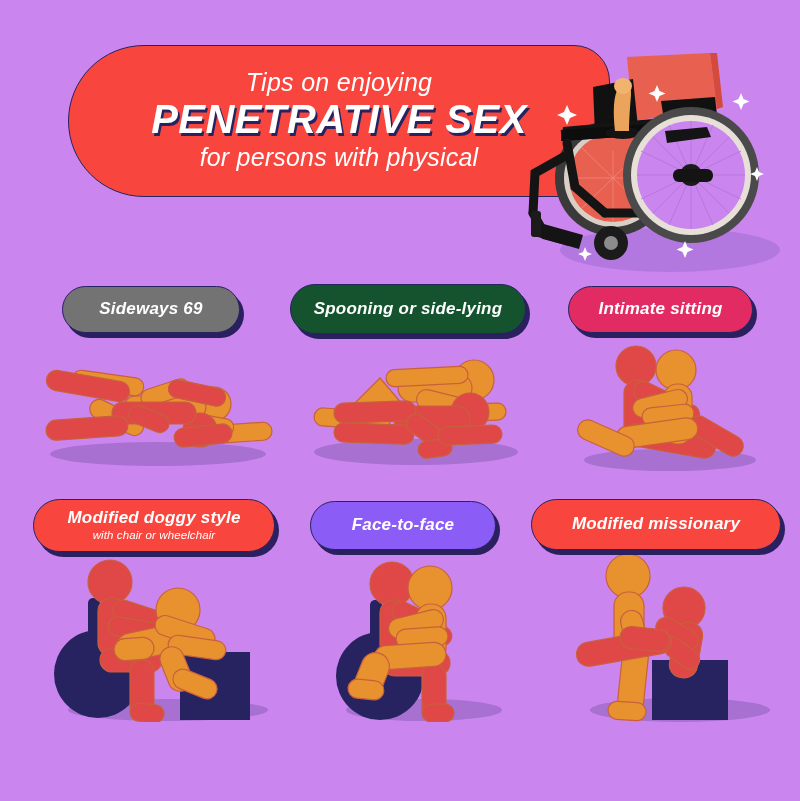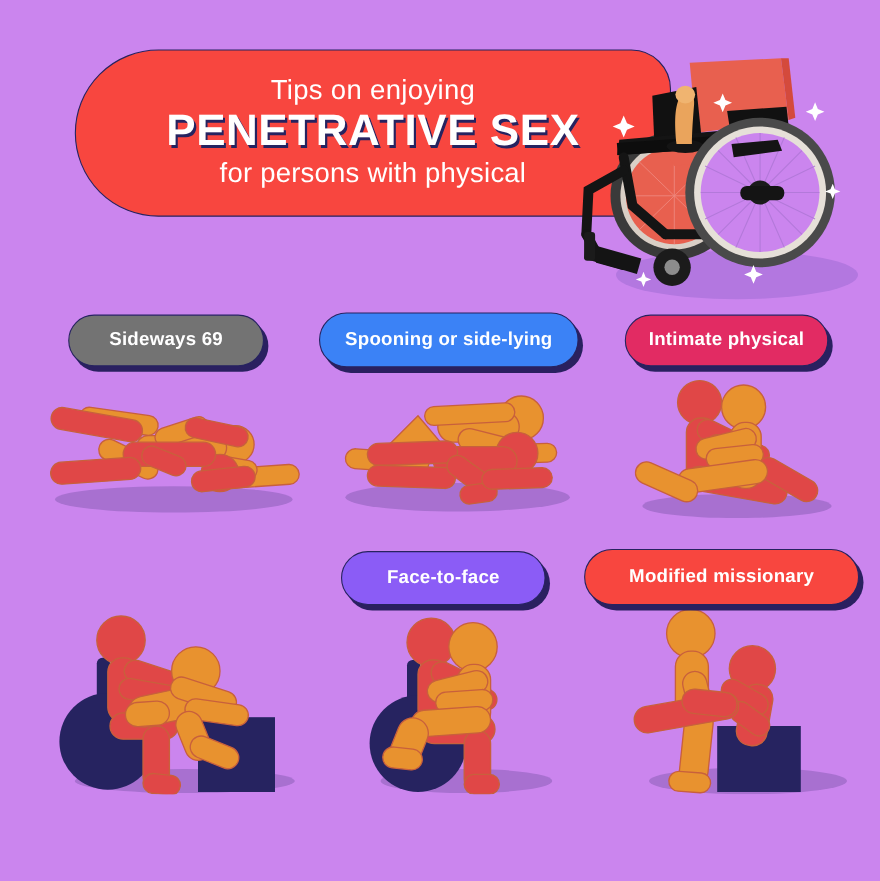--- a/index.html
+++ b/index.html
@@ -5,21 +5,21 @@
   html, body {
     margin: 0; padding: 0;
   }
   body {
     width: 800px; height: 801px;
     background: #cb85ee;
     font-family: "Liberation Sans", sans-serif;
     overflow: hidden;
     position: relative;
   }
-  .canvas { position: relative; width: 708px; height: 801px; }
+  .canvas { position: relative; width: 708px; height: 801px; font-style: italic; }
 
   
   .header-banner {
     position: absolute;
     left: 68px; top: 45px;
     width: 542px; height: 152px;
     background: #f8463f;
     border: 1.5px solid #262360;
     border-radius: 76px 36px 36px 76px;
     box-sizing: border-box;
@@ -87,21 +87,21 @@
     font-size: 11.5px;
     font-weight: normal;
     letter-spacing: 0.1px;
     white-space: nowrap;
     line-height: 1.1;
     margin-top: 1px;
   }
 
   
   #pill-0 { left: 62px;  top: 286px; width: 178px; height: 47px; background: #737373; }
-  #pill-1 { left: 290px; top: 284px; width: 236px; height: 50px; background: #3b82f6; text-align: right; }
+  #pill-1 { left: 290px; top: 284px; width: 236px; height: 50px; background: #14532d; text-align: right; }
   #pill-2 { left: 568px; top: 286px; width: 185px; height: 47px; background: #e22b63; }
 
   
   #pill-3 { left: 33px;  top: 499px; width: 242px; height: 53px; background: #f8463f; }
   #pill-4 { left: 310px; top: 501px; width: 186px; height: 49px; background: #8b5cf6; }
   #pill-5 { left: 531px; top: 499px; width: 250px; height: 51px; background: #f8463f; }
 
   
   .illus {
     position: absolute;
@@ -371,23 +371,27 @@
 
   <div class="pill" id="pill-0">
     <div class="pill-label">Sideways 69</div>
   </div>
 
   <div class="pill" id="pill-1">
     <div class="pill-label">Spooning or side-lying</div>
   </div>
 
   <div class="pill" id="pill-2">
-    <div class="pill-label">Intimate physical</div>
-  </div>
-
+    <div class="pill-label">Intimate sitting</div>
+  </div>
+
+  <div class="pill" id="pill-3">
+    <div class="pill-label">Modified doggy style</div>
+    <div class="pill-sublabel">with chair or wheelchair</div>
+  </div>
 
   <div class="pill" id="pill-4">
     <div class="pill-label">Face-to-face</div>
   </div>
 
   <div class="pill" id="pill-5">
     <div class="pill-label">Modified missionary</div>
   </div>
 
 </div>

